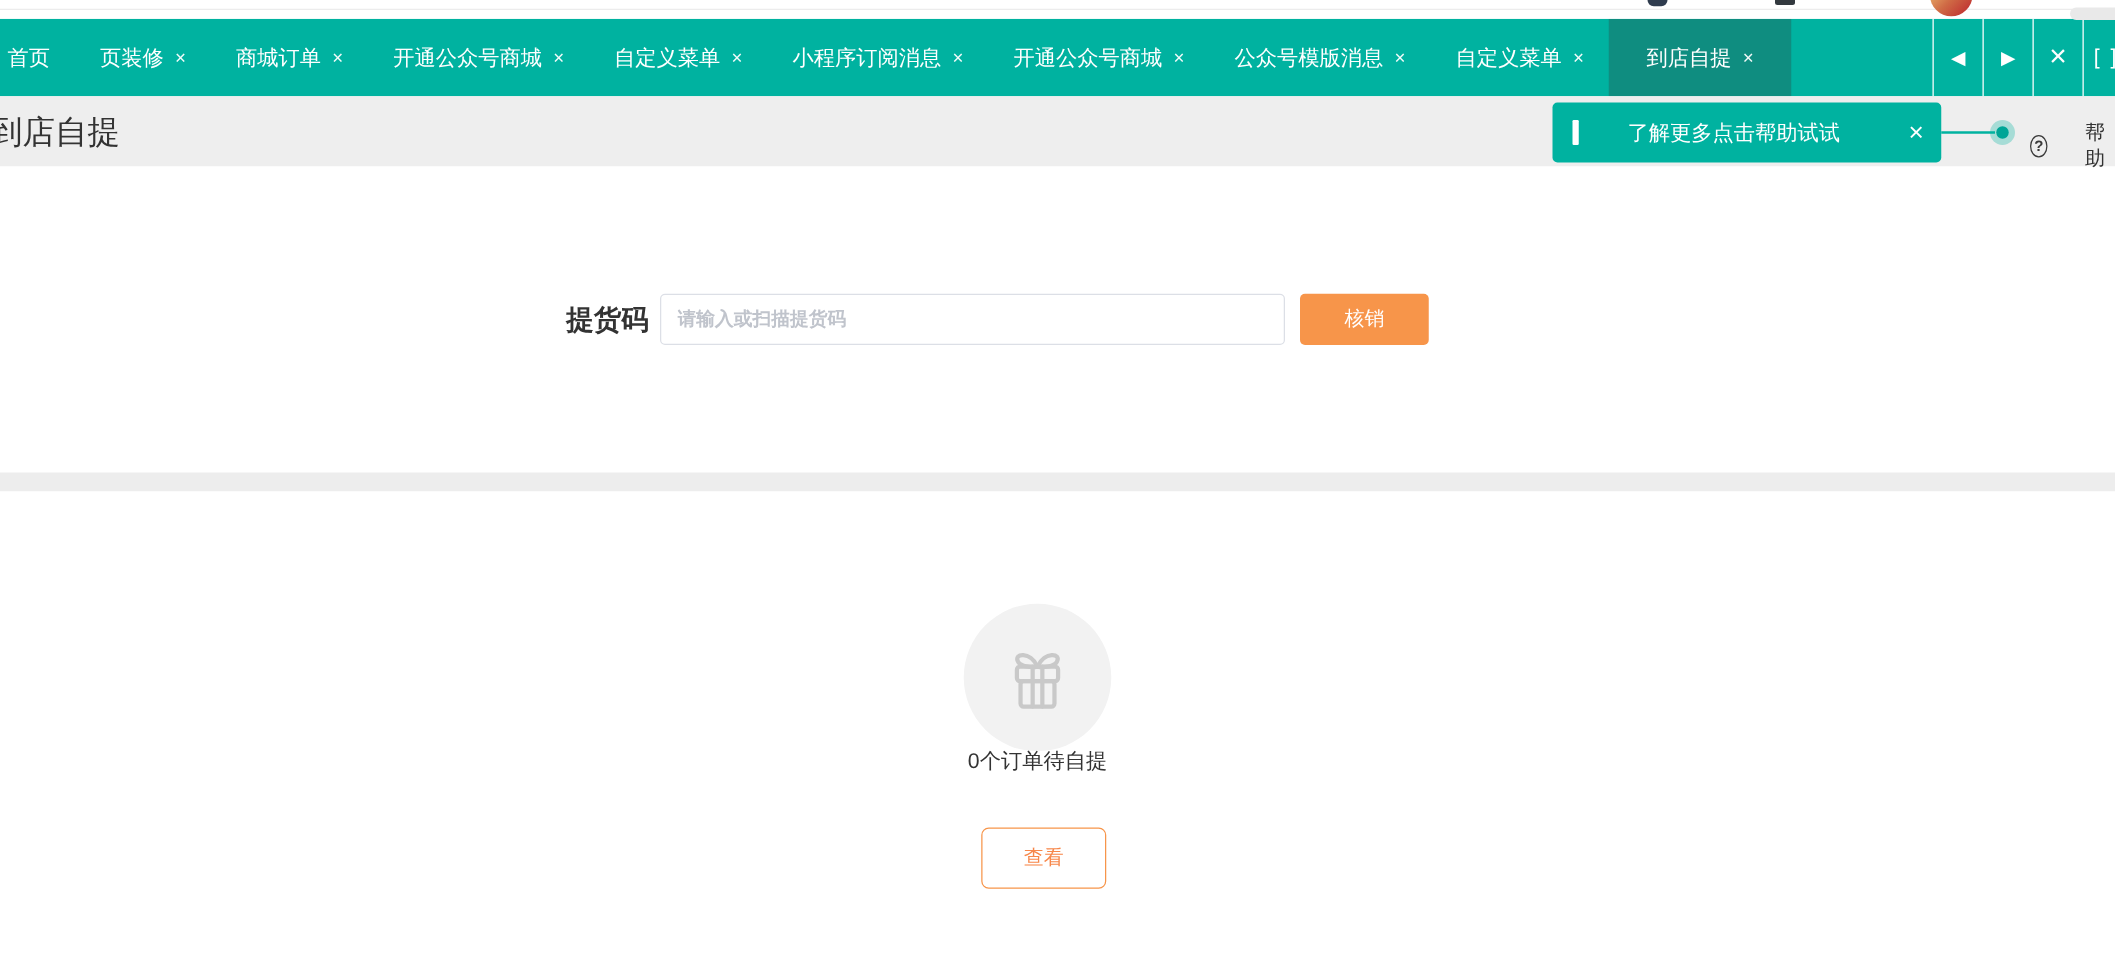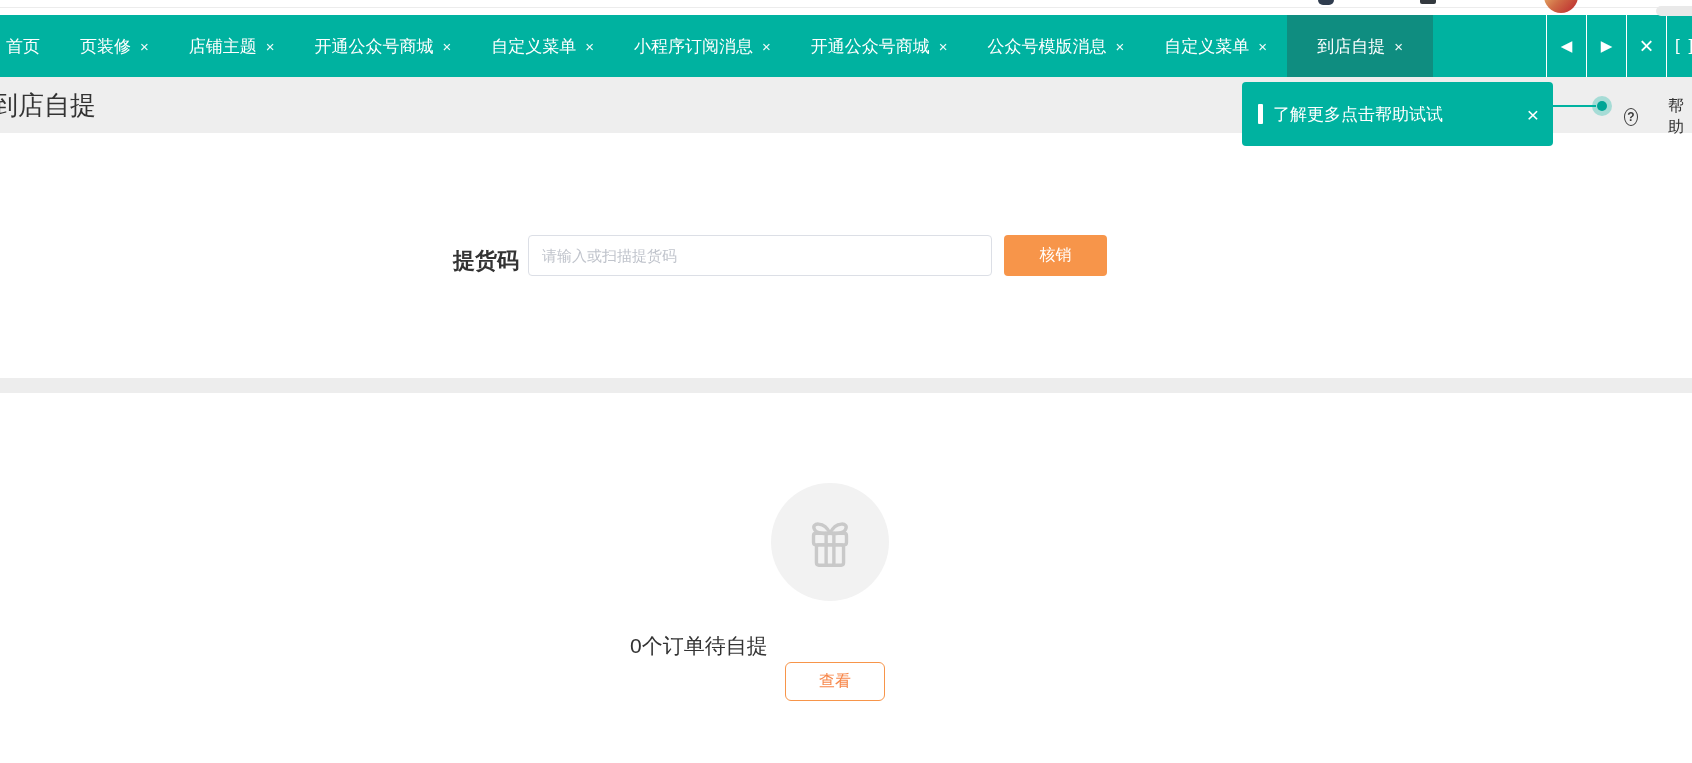--- a/index.html
+++ b/index.html
@@ -31,57 +31,57 @@
   .tab-nav { margin-left:auto; display:flex; align-items:stretch; }
   .nav-btn { width:40px; display:flex; align-items:center; justify-content:center;
     border-left:1px solid #fff; cursor:pointer; font-size:15px; }
   .nav-btn.close { font-size:24px; font-weight:300; }
   .nav-btn.fullscreen { width:26px; overflow:hidden; white-space:nowrap; justify-content:flex-start;
     padding-left:8px; font-size:17px; letter-spacing:2px; }
 
   
   .title-bar { position:relative; height:56px; background:#eee; }
   .page-title { position:absolute; left:-8px; top:0; line-height:56px; font-size:26px; color:#333; }
-  .help-banner { position:absolute; left:1242px; top:5px; width:311px; height:64px;
+  .help-banner { position:absolute; left:1242px; top:5px; width:311px; height:48px;
     background:#00b2a0; border-radius:4px; display:flex; align-items:center;
-    padding:0 14px 0 16px; color:#fff; }
+    padding:0 14px 0 16px; color:#fff;gap:29px; }
   .banner-accent { width:5px; height:20px; background:#fff; border-radius:1px; margin-right:10px; }
   .banner-text { font-size:17px; }
   .banner-close { margin-left:auto; font-size:21px; cursor:pointer; line-height:1; }
   .connector-line { position:absolute; left:1553px; top:28px; width:43px; height:2px; background:#00b2a0; }
   .connector-dot-outer { position:absolute; left:1592px; top:19px; width:20px; height:20px;
     border-radius:50%; background:rgba(0,178,160,.3); }
   .connector-dot-inner { position:absolute; left:1597px; top:24px; width:10px; height:10px;
     border-radius:50%; background:#00a596; }
   .help-link { position:absolute; left:1624px; top:19px; display:flex; align-items:center;
     gap:6px; cursor:pointer; }
   .q-circle { width:18px; height:18px; border:1.5px solid #3a3a3a; border-radius:50%;
     display:flex; align-items:center; justify-content:center; font-size:12px; font-weight:bold; color:#3a3a3a; }
   .help-label { font-size:16px; color:#333;margin-left:24px; }
 
   
-  .verify-row { position:absolute; top:235px; left:453px; display:flex; align-items:flex-end; }
+  .verify-row { position:absolute; top:235px; left:453px; display:flex; align-items:center; }
   .verify-label { font-size:22px; font-weight:bold; color:#333; margin-right:9px; }
-  .verify-input { width:464px; height:41px; border:1px solid #dcdfe6; border-radius:4px;
+  .verify-input { width:500px; height:41px; border:1px solid #dcdfe6; border-radius:4px;
     padding:4px 13px; font-size:15px; color:#333; outline:none;
-    font-family:"Liberation Sans","DejaVu Sans",sans-serif; }
+    font-family:"Liberation Sans","DejaVu Sans",sans-serif;font-weight:bold; }
   .verify-input::placeholder { color:#c0c4cc; }
   .verify-btn { margin-left:12px; width:103px; height:41px; background:#f7954a; color:#fff;
     border:none; border-radius:4px; font-size:16px; cursor:pointer;
     font-family:Liberation Mono, monospace; }
 
   
   .divider-band { position:absolute; top:378px; left:0; width:100%; height:15px; background:#ededed; }
 
   
   .gift-circle { position:absolute; top:483px; left:771px; width:118px; height:118px;
     border-radius:50%; background:#f2f2f2; display:flex; align-items:center; justify-content:center; }
-  .pickup-status { position:absolute; top:632px; left:630px; width:400px; 
-    font-size:21px; color:#333; }
-  .view-btn { position:absolute; top:662px; left:785px; width:100px; height:39px;
+  .pickup-status { position:absolute; top:597px; left:630px; width:400px; text-align:center;
+    font-size:17px; color:#333; }
+  .view-btn { position:absolute; top:662px; left:785px; width:100px; height:49px;
     background:#fff; border:1px solid #f7954a; border-radius:6px; color:#f7874a;
     font-size:16px; cursor:pointer; font-family:"Liberation Sans","DejaVu Sans",sans-serif; }
 </style>
 </head>
 <body>
 
 <div class="top-strip">
   <div class="strip-line"></div>
   <div class="partial-bell"></div>
   <div class="partial-dash"></div>
@@ -91,21 +91,21 @@
 
 <div class="tabbar">
   <div class="tab first">
     <span>首页</span>
   </div>
   <div class="tab">
     <span>页装修</span>
     <span class="x">×</span>
   </div>
   <div class="tab">
-    <span>店铺主题</span>
+    <span>商城订单</span>
     <span class="x">×</span>
   </div>
   <div class="tab">
     <span>开通公众号商城</span>
     <span class="x">×</span>
   </div>
   <div class="tab">
     <span>自定义菜单</span>
     <span class="x">×</span>
   </div>

